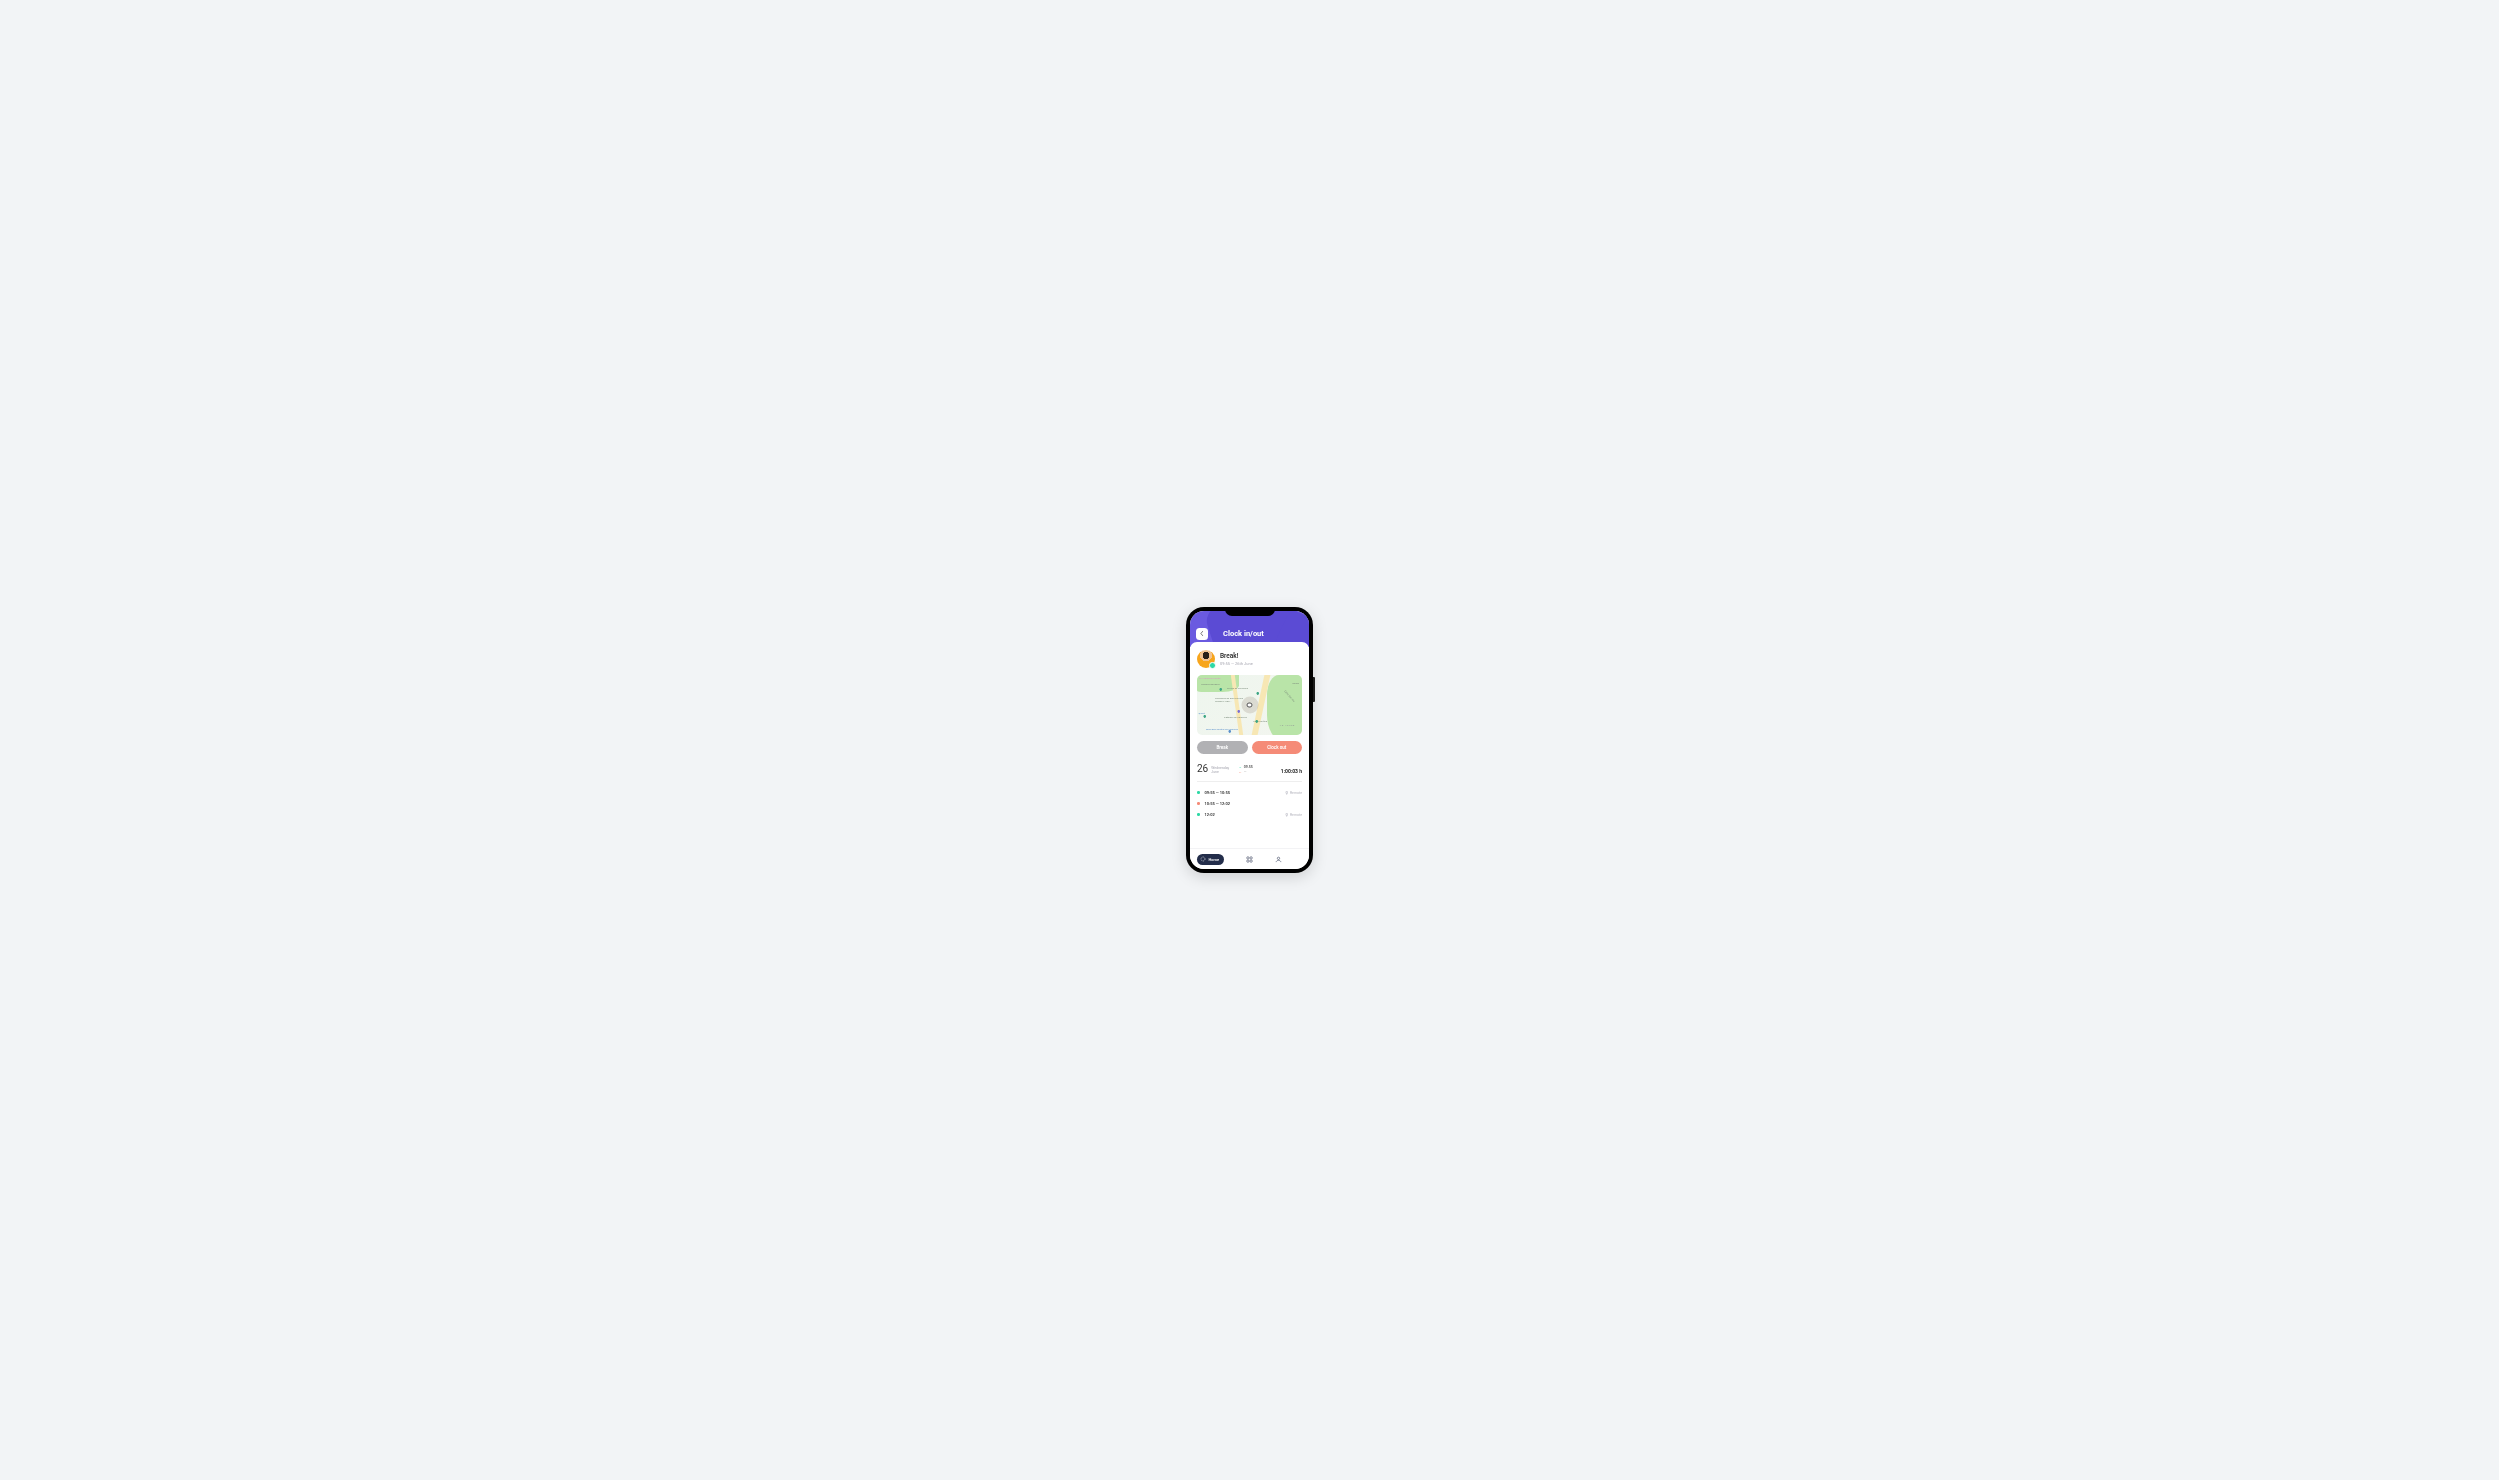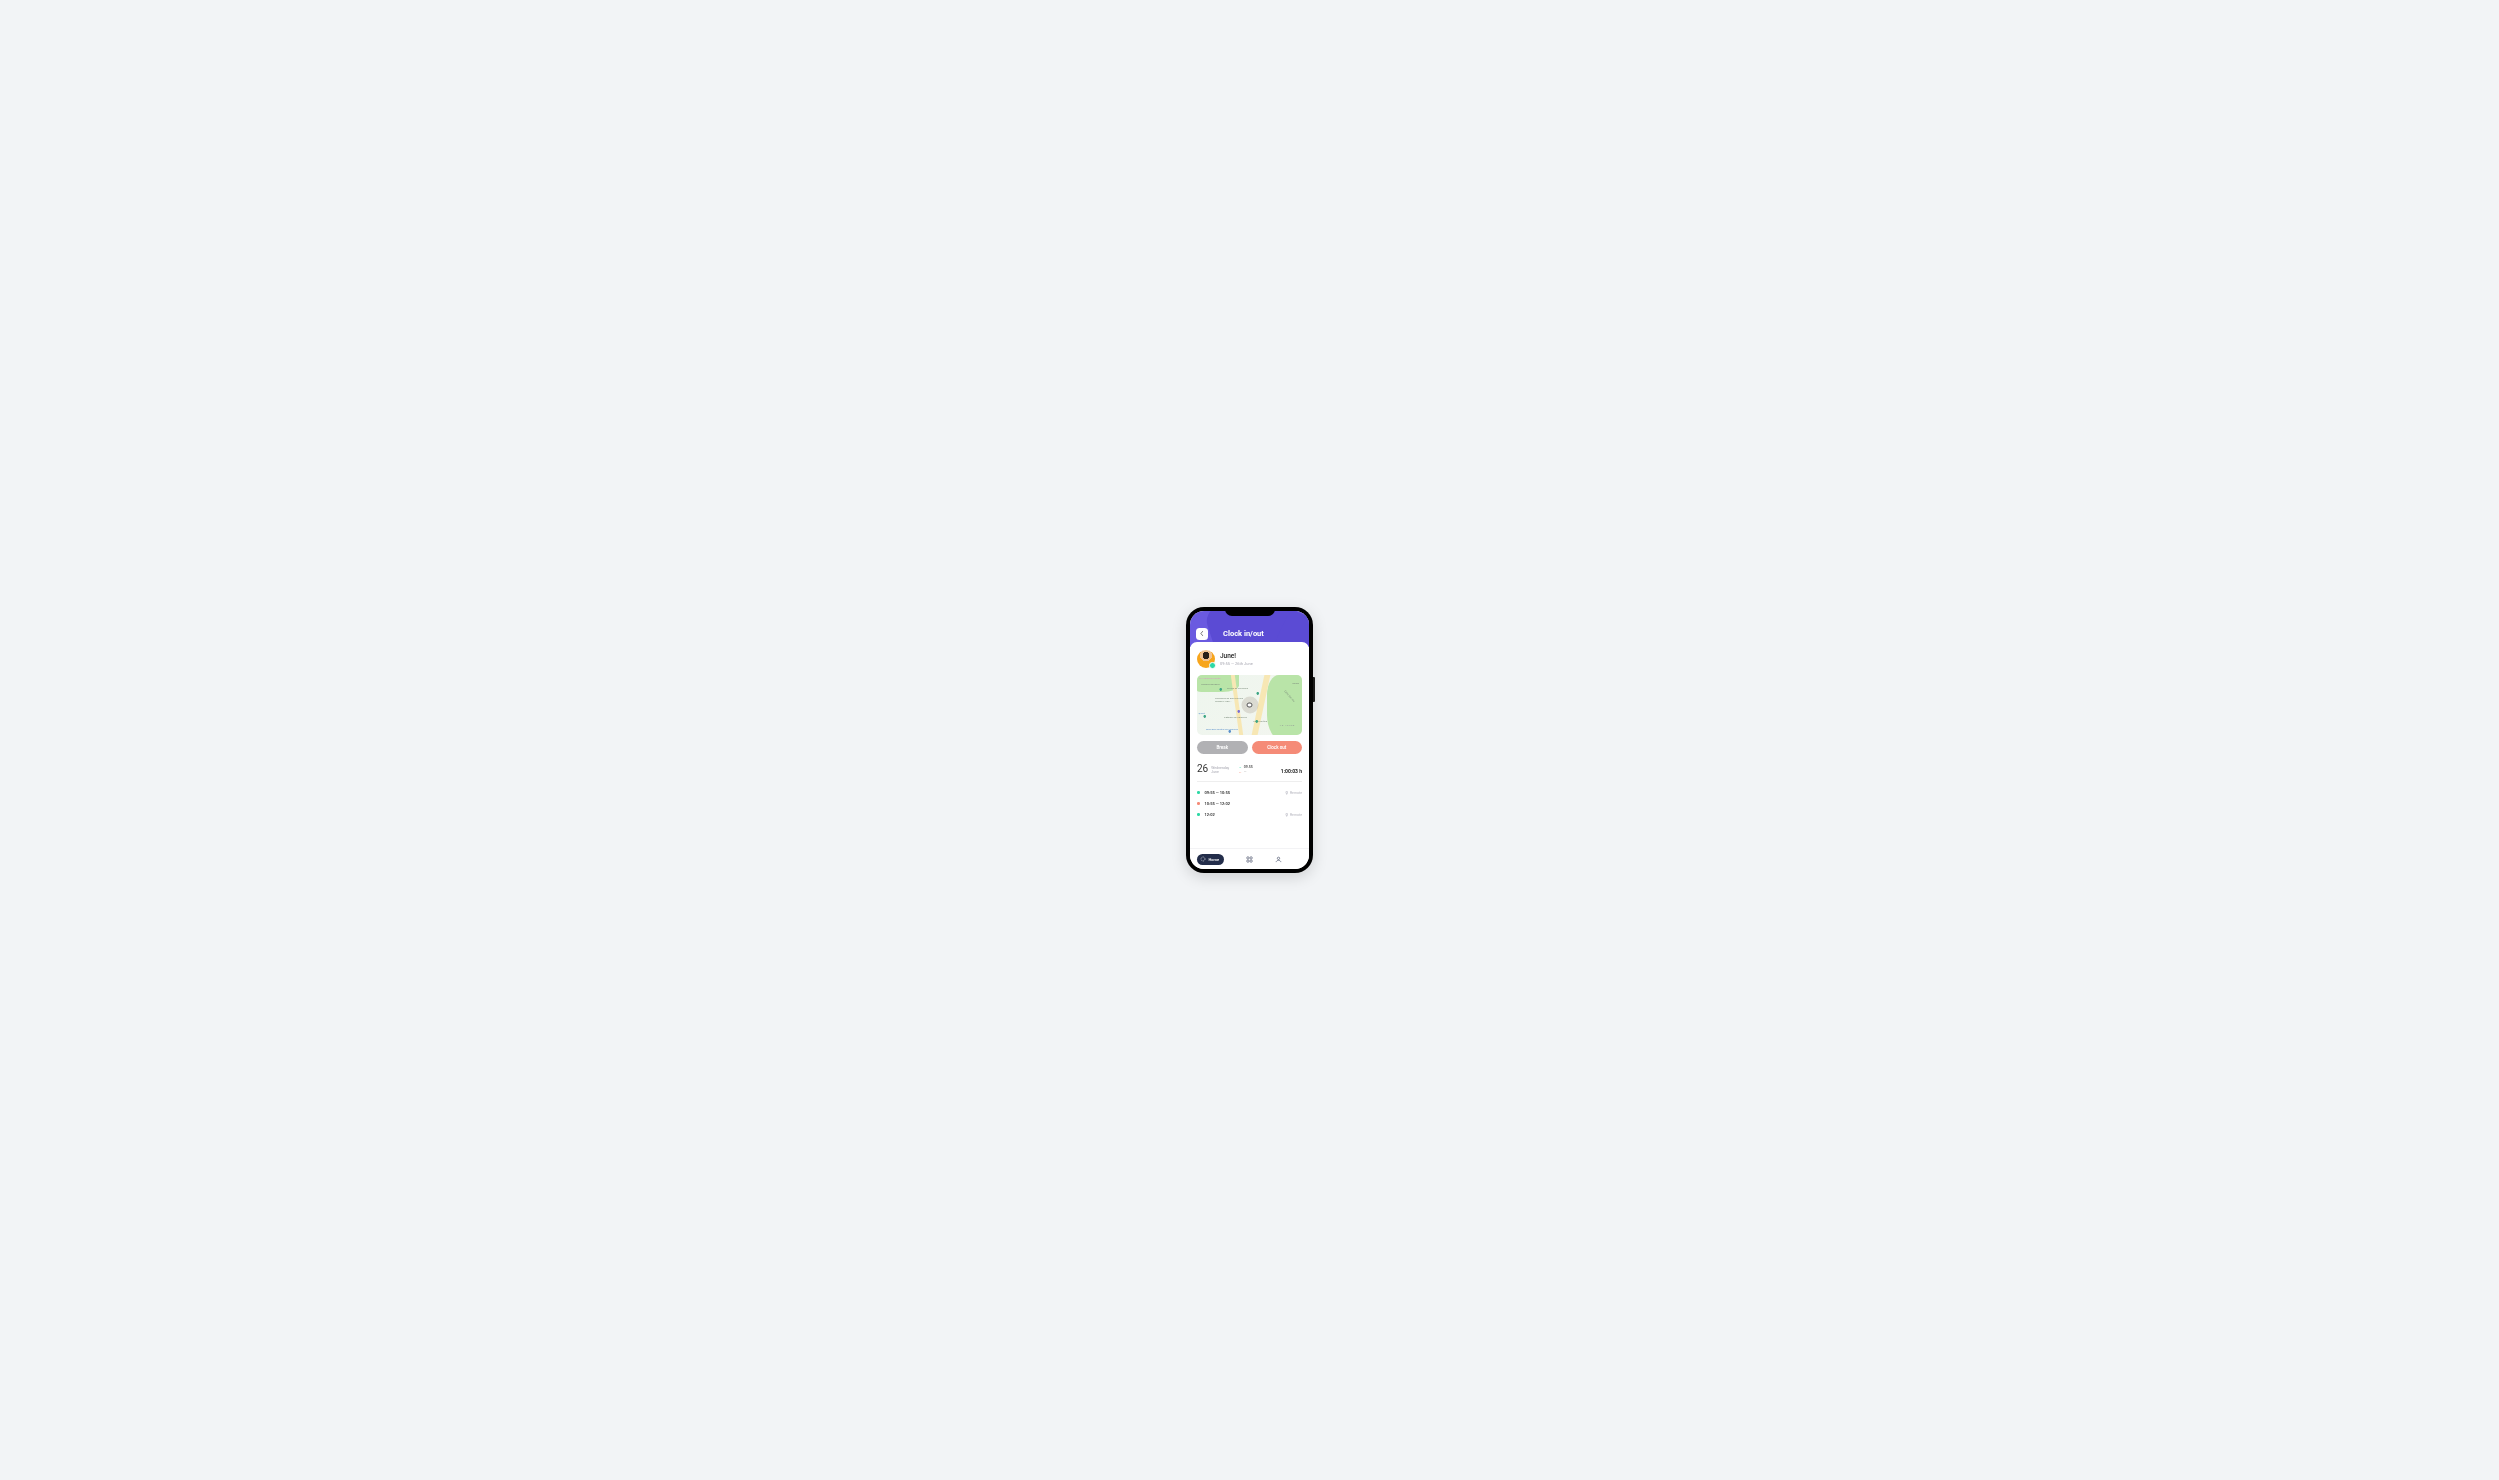--- a/index.html
+++ b/index.html
@@ -297,21 +297,21 @@
           </svg>
       </div>
       <div class="header-title">Clock in/out</div>
     </div>
 
     <div class="content">
 
       <div class="greet">
         <div class="avatar"></div>
         <div class="greet-text">
-          <div class="hello">June!</div>
+          <div class="hello">Break!</div>
           <div class="sub">
             <span>09:55</span>
             <span>—</span>
             <span>26th June</span>
           </div>
         </div>
       </div>
 
       <div class="map">
         <div class="map-park p1"></div>

